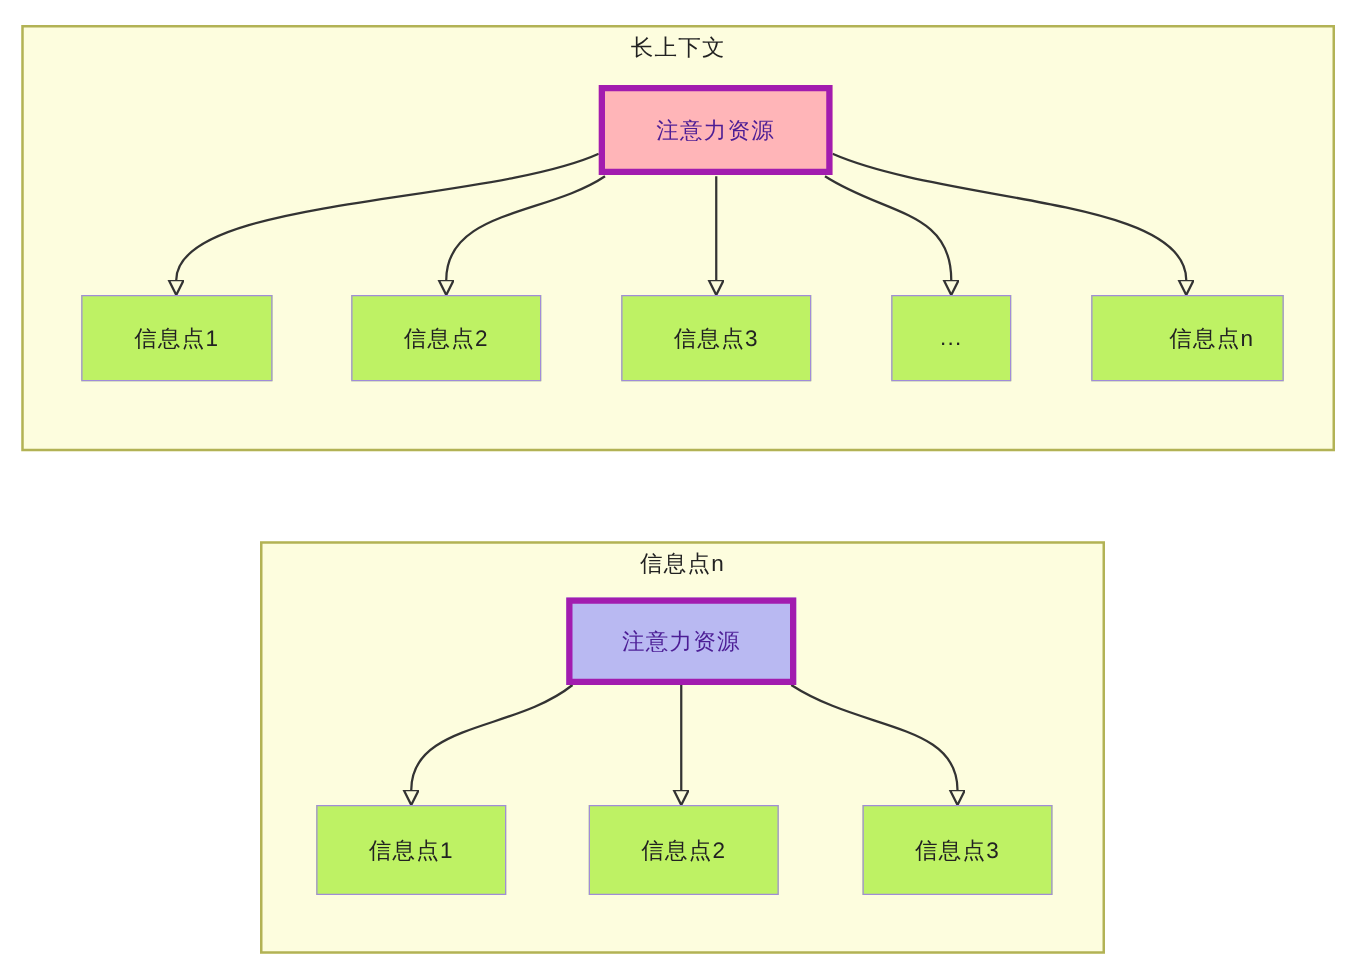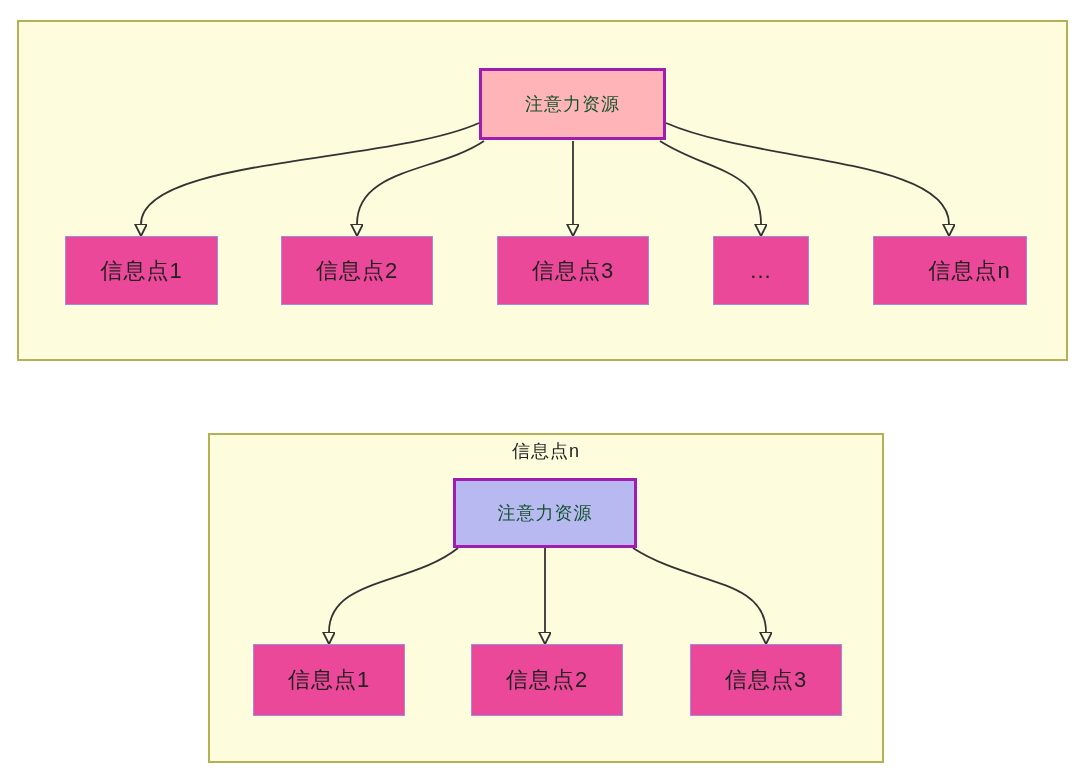--- a/index.html
+++ b/index.html
@@ -23,41 +23,41 @@
   }
   .container-title {
     position: absolute;
     text-align: center;
     font-size: 18px;
     color: #222222;
     letter-spacing: 1px;
   }
   .attention-box {
     position: absolute;
-    border: 3px solid #a21caf;
+    border: 5px solid #a21caf;
     box-sizing: border-box;
     display: flex;
     align-items: center;
     justify-content: center;
     font-size: 18px;
-    color: #14532d;
+    color: #4c1d95;
     letter-spacing: 1px;
     z-index: 3;
   }
   .attention-long { background: #ffb5b8; }
   .attention-short { background: #b9b9f2; }
   .node {
     position: absolute;
-    background: #ec4899;
+    background: #bef264;
     border: 1.5px solid #a08cd8;
     box-sizing: border-box;
     display: flex;
     align-items: center;
     justify-content: center;
-    font-size: 22px;
+    font-size: 18px;
     color: #222222;
     letter-spacing: 1px;
     z-index: 3;
   }
   .arrows {
     position: absolute;
     left: 0; top: 0;
     width: 1080px;
     height: 774px;
     z-index: 2;
@@ -82,20 +82,21 @@
   #short-node-1     { left: 253px; top: 644px; width: 152px;  height: 72px; }
   #short-node-2     { left: 471px; top: 644px; width: 152px;  height: 72px; }
   #short-node-3     { left: 690px; top: 644px; width: 152px;  height: 72px; }
 </style>
 </head>
 <body>
 
 <div class="stage">
 
   <div class="container" id="long-container"></div>
+  <div class="container-title" id="long-title">长上下文</div>
 
   <div class="container" id="short-container"></div>
   <div class="container-title" id="short-title">信息点n</div>
 
   <svg class="arrows" viewBox="0 0 1080 774">
     <defs>
       <marker id="arrowhead" markerUnits="userSpaceOnUse" markerWidth="14" markerHeight="14" refX="0" refY="6" orient="auto">
         <path d="M0,0 L12,6 L0,12 Z" fill="#333333" stroke="none"></path>
       </marker>
     </defs>

